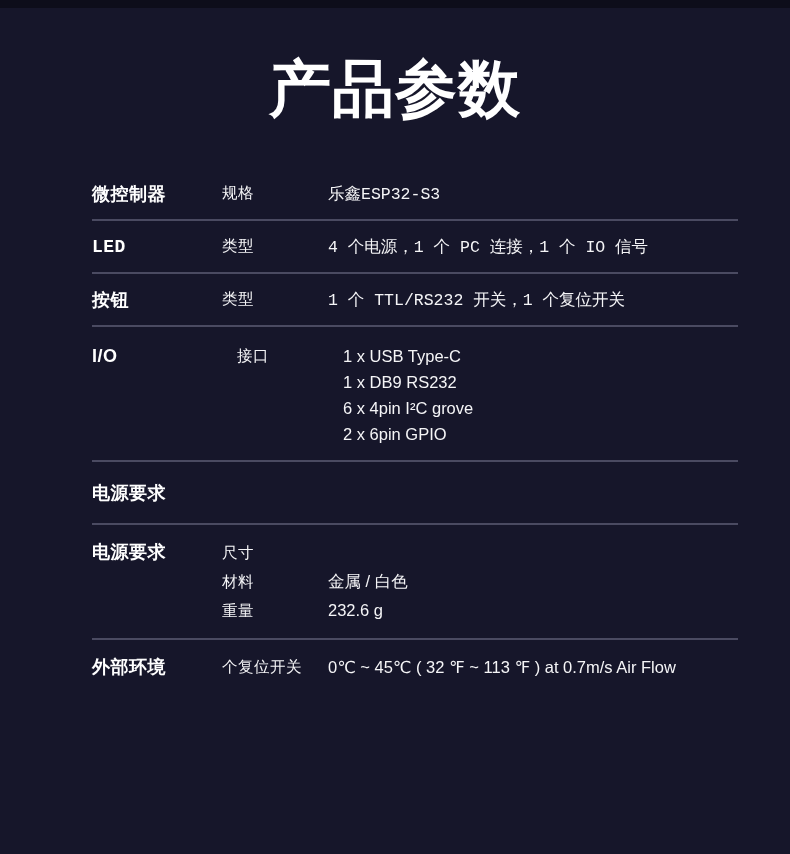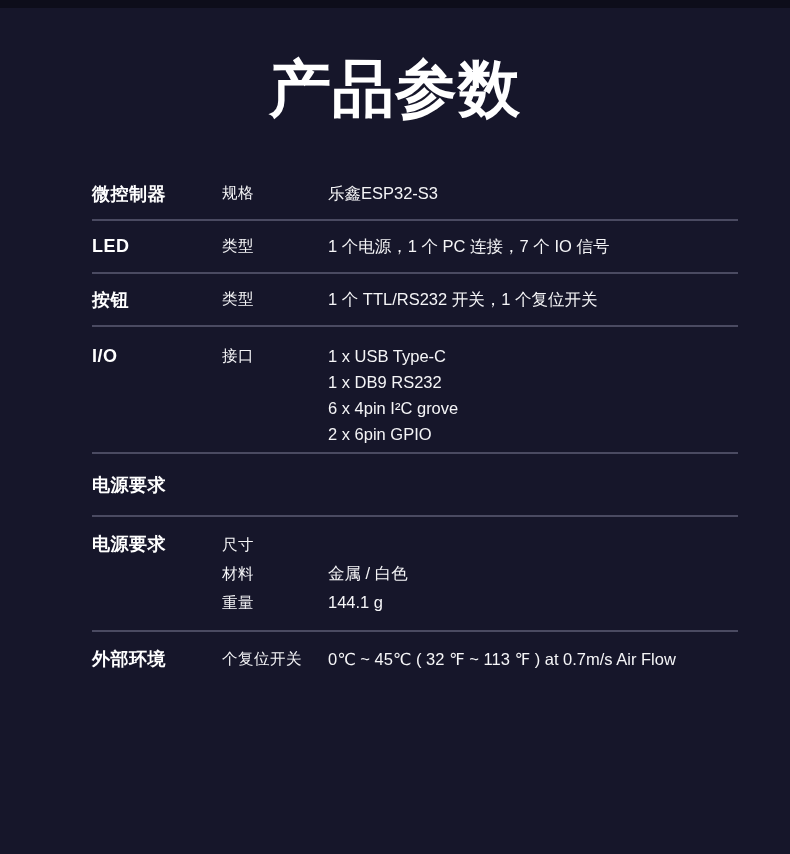--- a/index.html
+++ b/index.html
@@ -47,24 +47,24 @@
     font-size: 15.5px;
     font-weight: 500;
     letter-spacing: 0.5px;
   }
   .c3 {
     flex: 1;
     font-size: 16.5px;
     font-weight: 400;
   }
   
-  .row.simple { height: 53px; align-items: center; }
+  .row.simple { height: 53px; align-items: center; font-family: Liberation Mono, monospace; }
   .row.simple .pair { align-items: flex-start; }
   
-  .row.io { padding: 16px 0 5px; }
+  .row.io { padding: 16px 0 13px; gap: 15px; }
   .row.io .c1, .row.io .pair { line-height: 26px; }
   
   .row.power { padding: 13px 0 12px; }
   .row.power .c1, .row.power .pair { line-height: 36px; }
   
   .row.phys { padding: 13px 0 13px; }
   .row.phys .c1, .row.phys .pair { line-height: 29px; }
   
   .row.env { padding: 14px 0 24px; border-bottom: none; }
   .row.env .c1, .row.env .pair { line-height: 26px; }
@@ -86,21 +86,21 @@
           <div class="c3">乐鑫ESP32-S3</div>
         </div>
       </div>
     </div>
 
     <div class="row simple">
       <div class="c1">LED</div>
       <div class="pairs">
         <div class="pair">
           <div class="c2">类型</div>
-          <div class="c3">1 个电源，1 个 PC 连接，7 个 IO 信号</div>
+          <div class="c3">4 个电源，1 个 PC 连接，1 个 IO 信号</div>
         </div>
       </div>
     </div>
 
     <div class="row simple">
       <div class="c1">按钮</div>
       <div class="pairs">
         <div class="pair">
           <div class="c2">类型</div>
           <div class="c3">1 个 TTL/RS232 开关，1 个复位开关</div>
@@ -142,21 +142,21 @@
       <div class="pairs">
         <div class="pair">
           <div class="c2">尺寸</div>
         </div>
         <div class="pair">
           <div class="c2">材料</div>
           <div class="c3">金属 / 白色</div>
         </div>
         <div class="pair">
           <div class="c2">重量</div>
-          <div class="c3">144.1 g</div>
+          <div class="c3">232.6 g</div>
         </div>
       </div>
     </div>
 
     <div class="row env">
       <div class="c1">外部环境</div>
       <div class="pairs">
         <div class="pair">
           <div class="c2">个复位开关</div>
           <div class="c3">0℃ ~ 45℃ ( 32 ℉ ~ 113 ℉ ) at 0.7m/s Air Flow</div>

